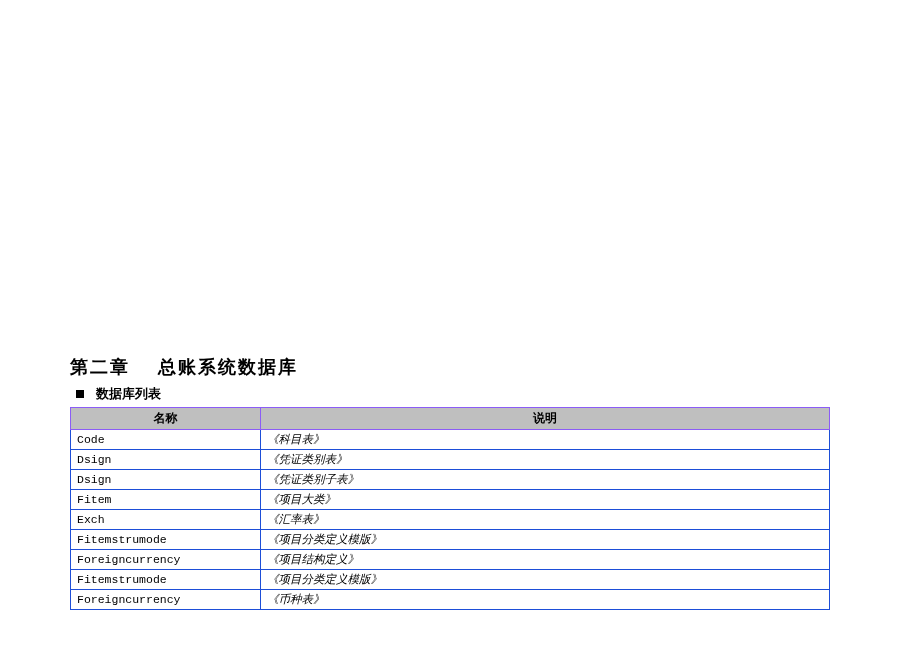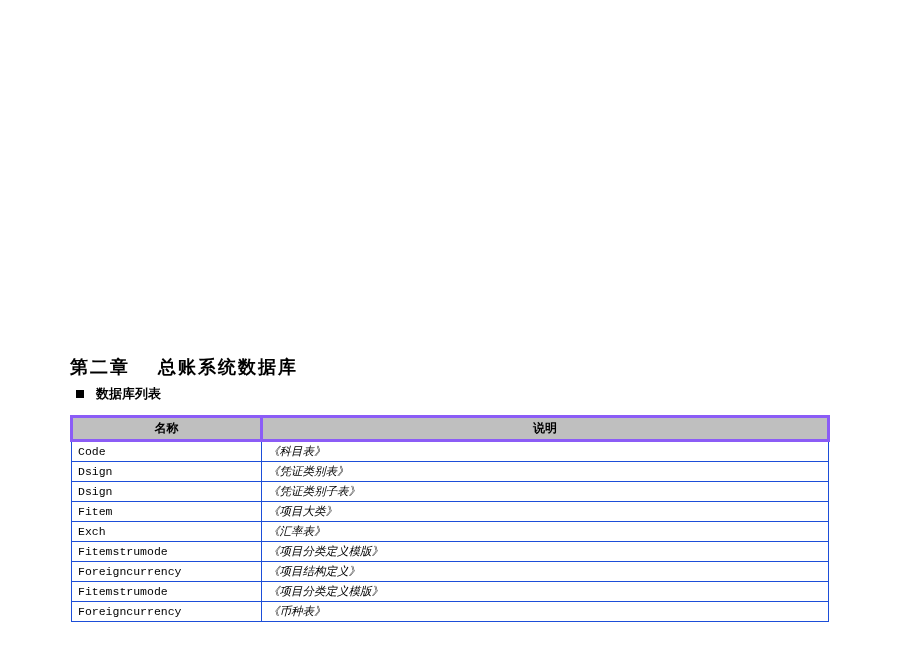--- a/index.html
+++ b/index.html
@@ -23,21 +23,21 @@
     .chapter-title {
       font-size: 18px;
       font-weight: bold;
       letter-spacing: 2px;
       margin-bottom: 6px;
       font-family: "SimSun", "宋体", serif;
     }
     .subheading-row {
       display: flex;
       align-items: center;
-      margin-bottom: 12px;
+      margin-bottom: 4px;
       padding-left: 6px;
     }
     .bullet {
       width: 8px;
       height: 8px;
       background: #000;
       margin-right: 12px;
       flex-shrink: 0;
     }
     .subheading {
@@ -45,21 +45,21 @@
       font-weight: bold;
       font-family: "SimSun", "宋体", serif;
     }
     table {
       width: 100%;
       border-collapse: collapse;
       font-size: 12px;
     }
     th {
       background: #bfbfbf;
-      border: 3px solid #8b5cf6;
+      border: 1px solid #8b5cf6;
       padding: 2px 4px;
       font-weight: bold;
       text-align: center;
       font-family: "SimSun", "宋体", serif;
     }
     td {
       border: 1px solid #1d4ed8;
       padding: 2px 6px;
       height: 18px;
       font-family: "Courier New", "SimSun", monospace;

